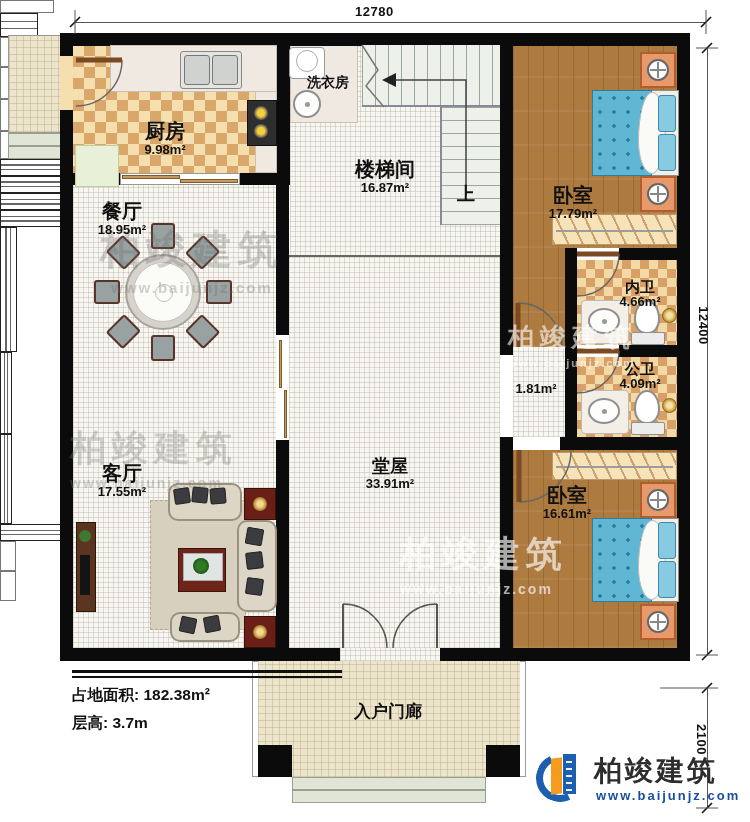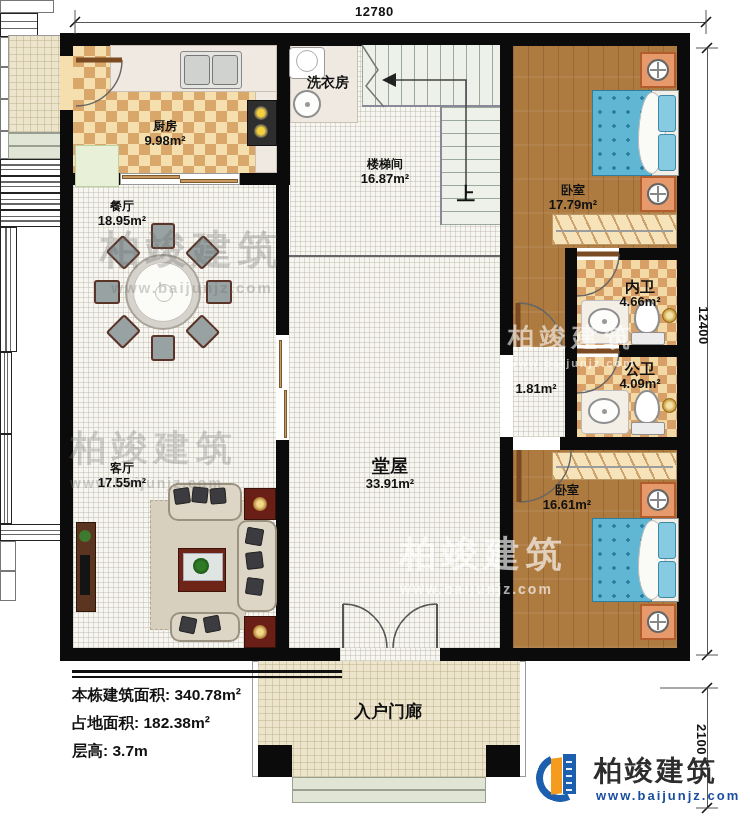--- a/index.html
+++ b/index.html
@@ -29,21 +29,21 @@
 
   
   .winH{background:#fff;border:1px solid #222;box-sizing:border-box;
     background-image:linear-gradient(180deg,transparent 30%,#666 30%,#666 38%,transparent 38%,transparent 62%,#666 62%,#666 70%,transparent 70%);}
   .winV{background:#fff;border:1px solid #222;box-sizing:border-box;
     background-image:linear-gradient(90deg,transparent 30%,#666 30%,#666 38%,transparent 38%,transparent 62%,#666 62%,#666 70%,transparent 70%);}
   .cornerbox{background:#fff;border:1px solid #777;box-sizing:border-box;}
 
   
   .rlabel{position:absolute;text-align:center;font-weight:700;line-height:1.15;}
-  .rlabel .nm{font-size:12px;display:block;}
+  .rlabel .nm{font-size:20px;display:block;}
   .rlabel .ar{font-size:13px;display:block;}
   .dimtext{position:absolute;font-size:13px;font-weight:700;letter-spacing:.5px;}
 
   
   .sofa{position:absolute;background:#ddd5c6;border:2px solid #9a917f;border-radius:10px;box-sizing:border-box;}
   .pillow{position:absolute;background:#3c3c40;border:1px solid #222;border-radius:2px;}
   .rug{position:absolute;background:#d8d0bf;border:1px dashed #b3a88f;box-sizing:border-box;}
   .ctable{position:absolute;background:#6e2417;border:1px solid #3c120a;}
   .ctable .glass{position:absolute;left:8%;top:10%;width:84%;height:62%;background:#dfe5e2;border:1px solid #aab;}
   .sidetable{position:absolute;background:#6a1f16;border:1px solid #38100a;}
@@ -365,21 +365,20 @@
     <span class="ar">16.61m²</span>
   </div>
   <div class="rlabel" style="left:318px;top:702px;width:140px;">
     <span class="nm" style="font-size:17px;">入户门廊</span>
   </div>
 
   <div class="abs" style="left:72px;top:666px;width:270px;">
     <div style="height:3px;background:#111;margin-top:4px;"></div>
     <div style="height:1.5px;background:#111;margin-top:3px;"></div>
     <div style="margin-top:6px;">
-      <div class="statline">本栋建筑面积: 340.78m²</div>
       <div class="statline">占地面积: 182.38m²</div>
       <div class="statline">层高: 3.7m</div>
     </div>
   </div>
 
   <div class="abs" style="left:536px;top:748px;width:210px;height:62px;">
     <div class="abs" style="left:0;top:4px;width:52px;height:52px;">
       <div class="abs" style="left:0;top:2px;width:48px;height:48px;border:7px solid #1c5fae;border-top-color:transparent;border-right-color:transparent;border-radius:50%;box-sizing:border-box;transform:rotate(20deg);"></div>
       <div class="abs" style="left:15px;top:6px;width:11px;height:36px;background:#f59b1e;transform:skewY(-8deg);"></div>
       <div class="abs" style="left:27px;top:2px;width:13px;height:40px;background:#1c5fae;background-image:repeating-linear-gradient(0deg,rgba(255,255,255,.9) 0 2px,transparent 2px 7px);background-size:6px 100%;background-repeat:no-repeat;background-position:3px 4px;"></div>

